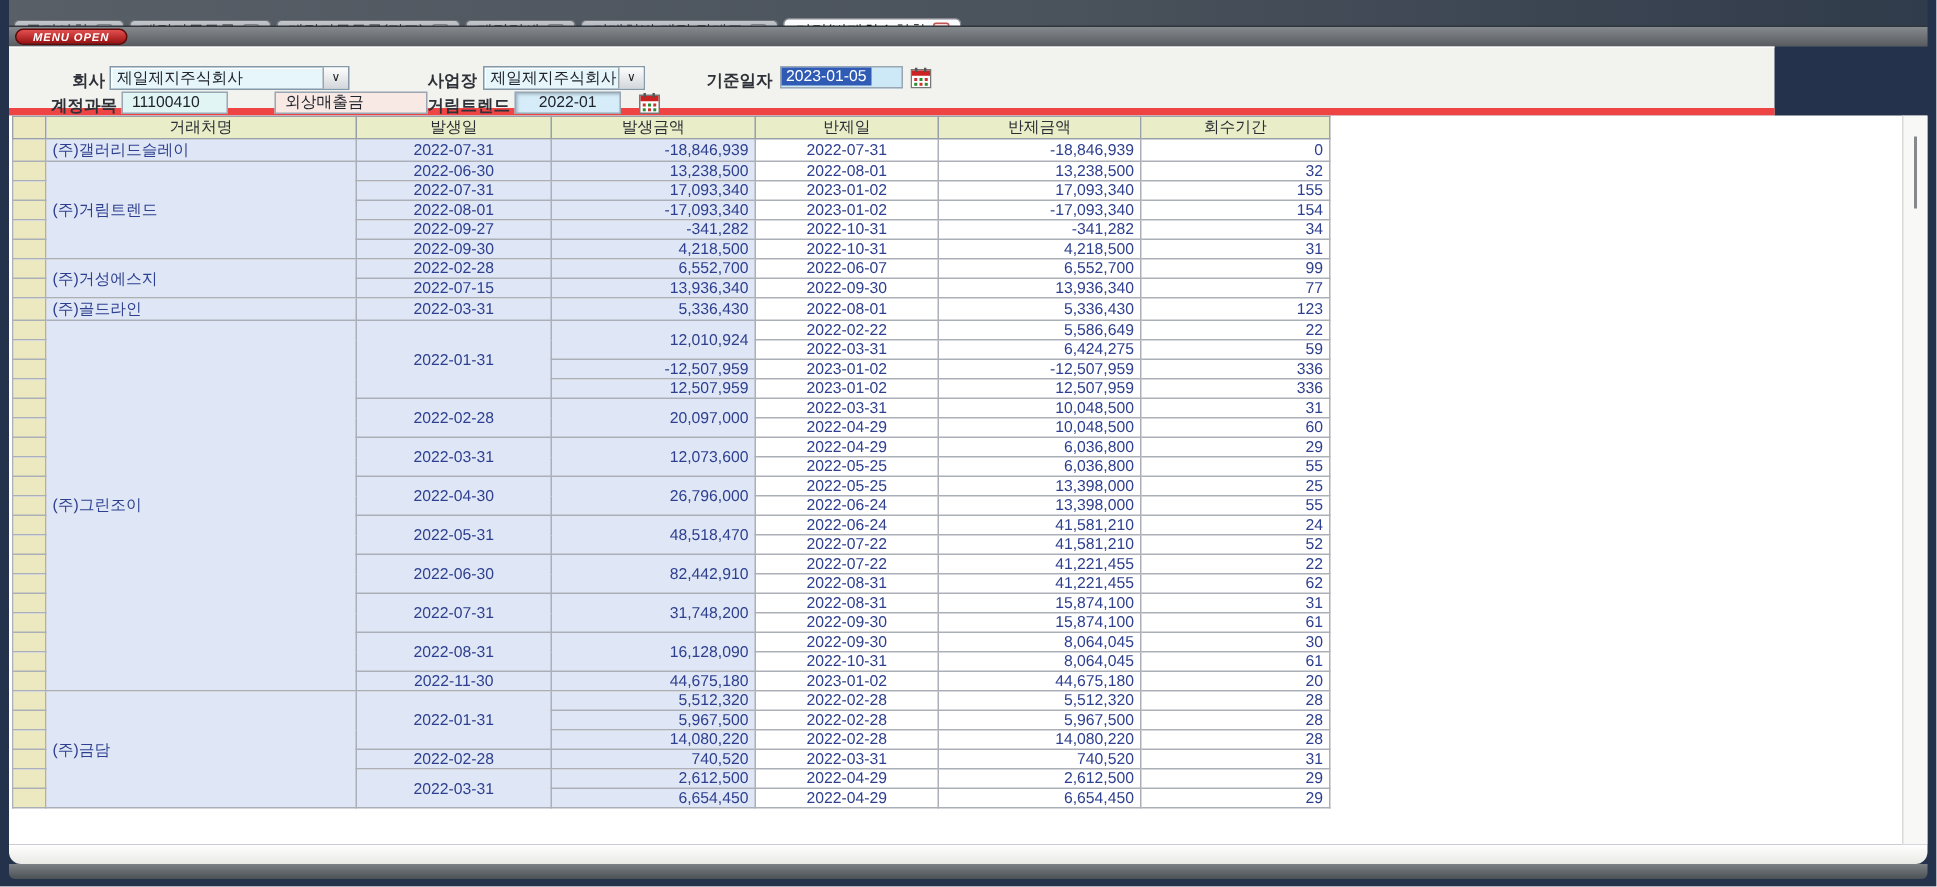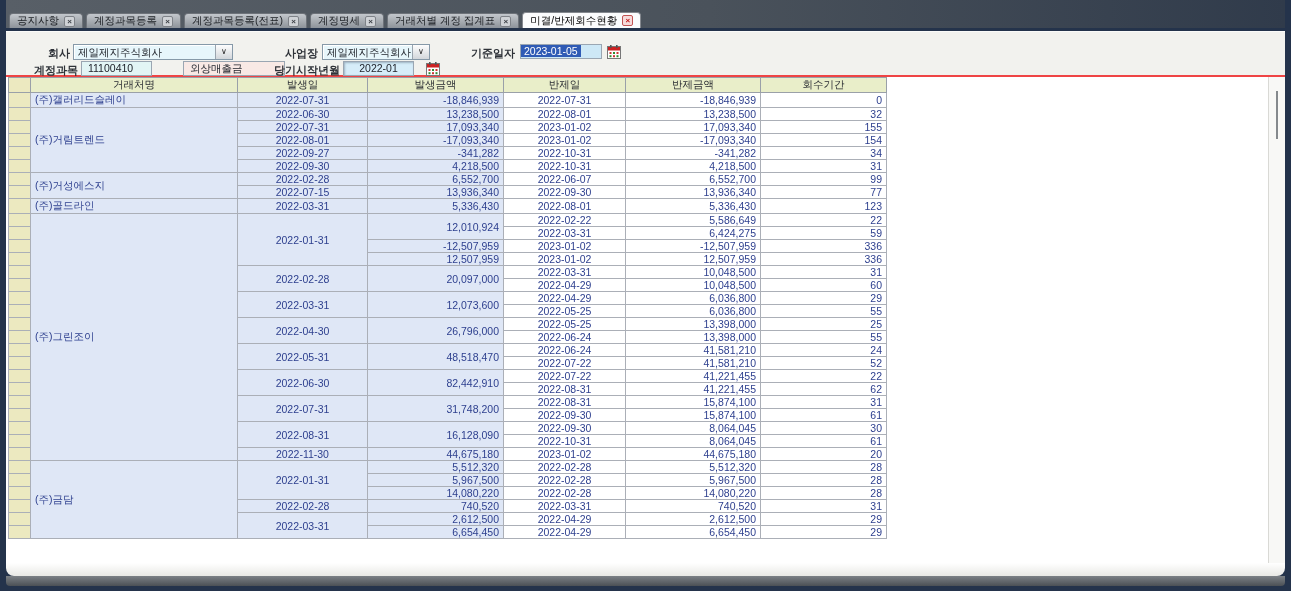--- a/index.html
+++ b/index.html
@@ -44,23 +44,23 @@
   }
   .menu-open {
     position:absolute; left:4px; top:1px; height:11px; padding:0 11px;
     border-radius:7px; background:linear-gradient(#e25050,#9a1111);
     border:1px solid #5e0808; color:#fff; font-size:7.5px; font-weight:bold;
     font-style:italic; letter-spacing:0.6px; line-height:9px; cursor:pointer;
   }
 
   
   .formarea {
-    position:absolute; left:6px; top:31px; width:1279px; height:46px;
+    position:absolute; left:6px; top:31px; width:1177px; height:46px;
     background:#f2f2ee; border-top:1px solid #fbfbf9;
-    border-bottom:2px solid #ef4444; font-size:11px;
+    border-bottom:5px solid #ef4444; font-size:11px;
   }
   .flabel { position:absolute; font-weight:bold; color:#2e3238; text-align:right; }
   .combo {
     position:absolute; height:16px; background:#e7f6fb;
     border:1px solid #8699a8; box-shadow:inset 1px 1px 0 #ffffff;
     color:#20242c; font-size:10.5px; line-height:14px; padding-left:4px;
     cursor:pointer;
   }
   .combo .arrow {
     position:absolute; right:0; top:0; bottom:0; width:17px;
@@ -139,20 +139,23 @@
       <div class="tab">
         <span>거래처별 계정 집계표</span>
         <span class="x">×</span>
       </div>
       <div class="tab active">
         <span>미결/반제회수현황</span>
         <span class="x">×</span>
       </div>
     </div>
 
+  <div class="menubar">
+    <div class="menu-open">MENU OPEN</div>
+  </div>
 
   <div class="formarea">
     <div class="flabel" style="left:18px;top:14px;width:46px;">회사</div>
     <div class="combo" style="left:67px;top:12px;width:160px;">
       <span>제일제지주식회사</span>
       <span class="arrow">∨</span>
     </div>
 
     <div class="flabel" style="left:248px;top:14px;width:64px;">사업장</div>
     <div class="combo" style="left:316px;top:12px;width:108px;">
@@ -174,21 +177,21 @@
         <rect x="9.5" y="7" width="2" height="2" fill="#cc3333"></rect>
       <rect x="2.5" y="10.2" width="2" height="2" fill="#2e8b2e"></rect>
         <rect x="6" y="10.2" width="2" height="2" fill="#cc3333"></rect>
         <rect x="9.5" y="10.2" width="2" height="2" fill="#2e8b2e"></rect>
     </svg>
 
     <div class="flabel" style="left:18px;top:31px;width:54px;">계정과목</div>
     <div class="tbox code" style="left:75px;top:29px;width:71px;">11100410</div>
     <div class="tbox pink" style="left:145px;top:29px;width:102px;">외상매출금</div>
 
-    <div class="flabel" style="left:256px;top:31px;width:78px;">당기시작년월</div>
+    <div class="flabel" style="left:256px;top:31px;width:78px;">거림트렌드</div>
     <div class="tbox month" style="left:337px;top:29px;width:71px;">2022-01</div>
     <svg class="calicon" style="left:420px;top:30px;" viewBox="0 0 14 14">
       <rect x="0.5" y="1.5" width="13" height="12" fill="#ffffff" stroke="#777777"></rect>
       <rect x="1" y="2" width="12" height="3.5" fill="#cc2222"></rect>
       <rect x="3" y="0" width="1.6" height="3" fill="#555555"></rect>
       <rect x="9" y="0" width="1.6" height="3" fill="#555555"></rect>
       <rect x="2.5" y="7" width="2" height="2" fill="#cc3333"></rect>
         <rect x="6" y="7" width="2" height="2" fill="#2e8b2e"></rect>
         <rect x="9.5" y="7" width="2" height="2" fill="#cc3333"></rect>
       <rect x="2.5" y="10.2" width="2" height="2" fill="#2e8b2e"></rect>

